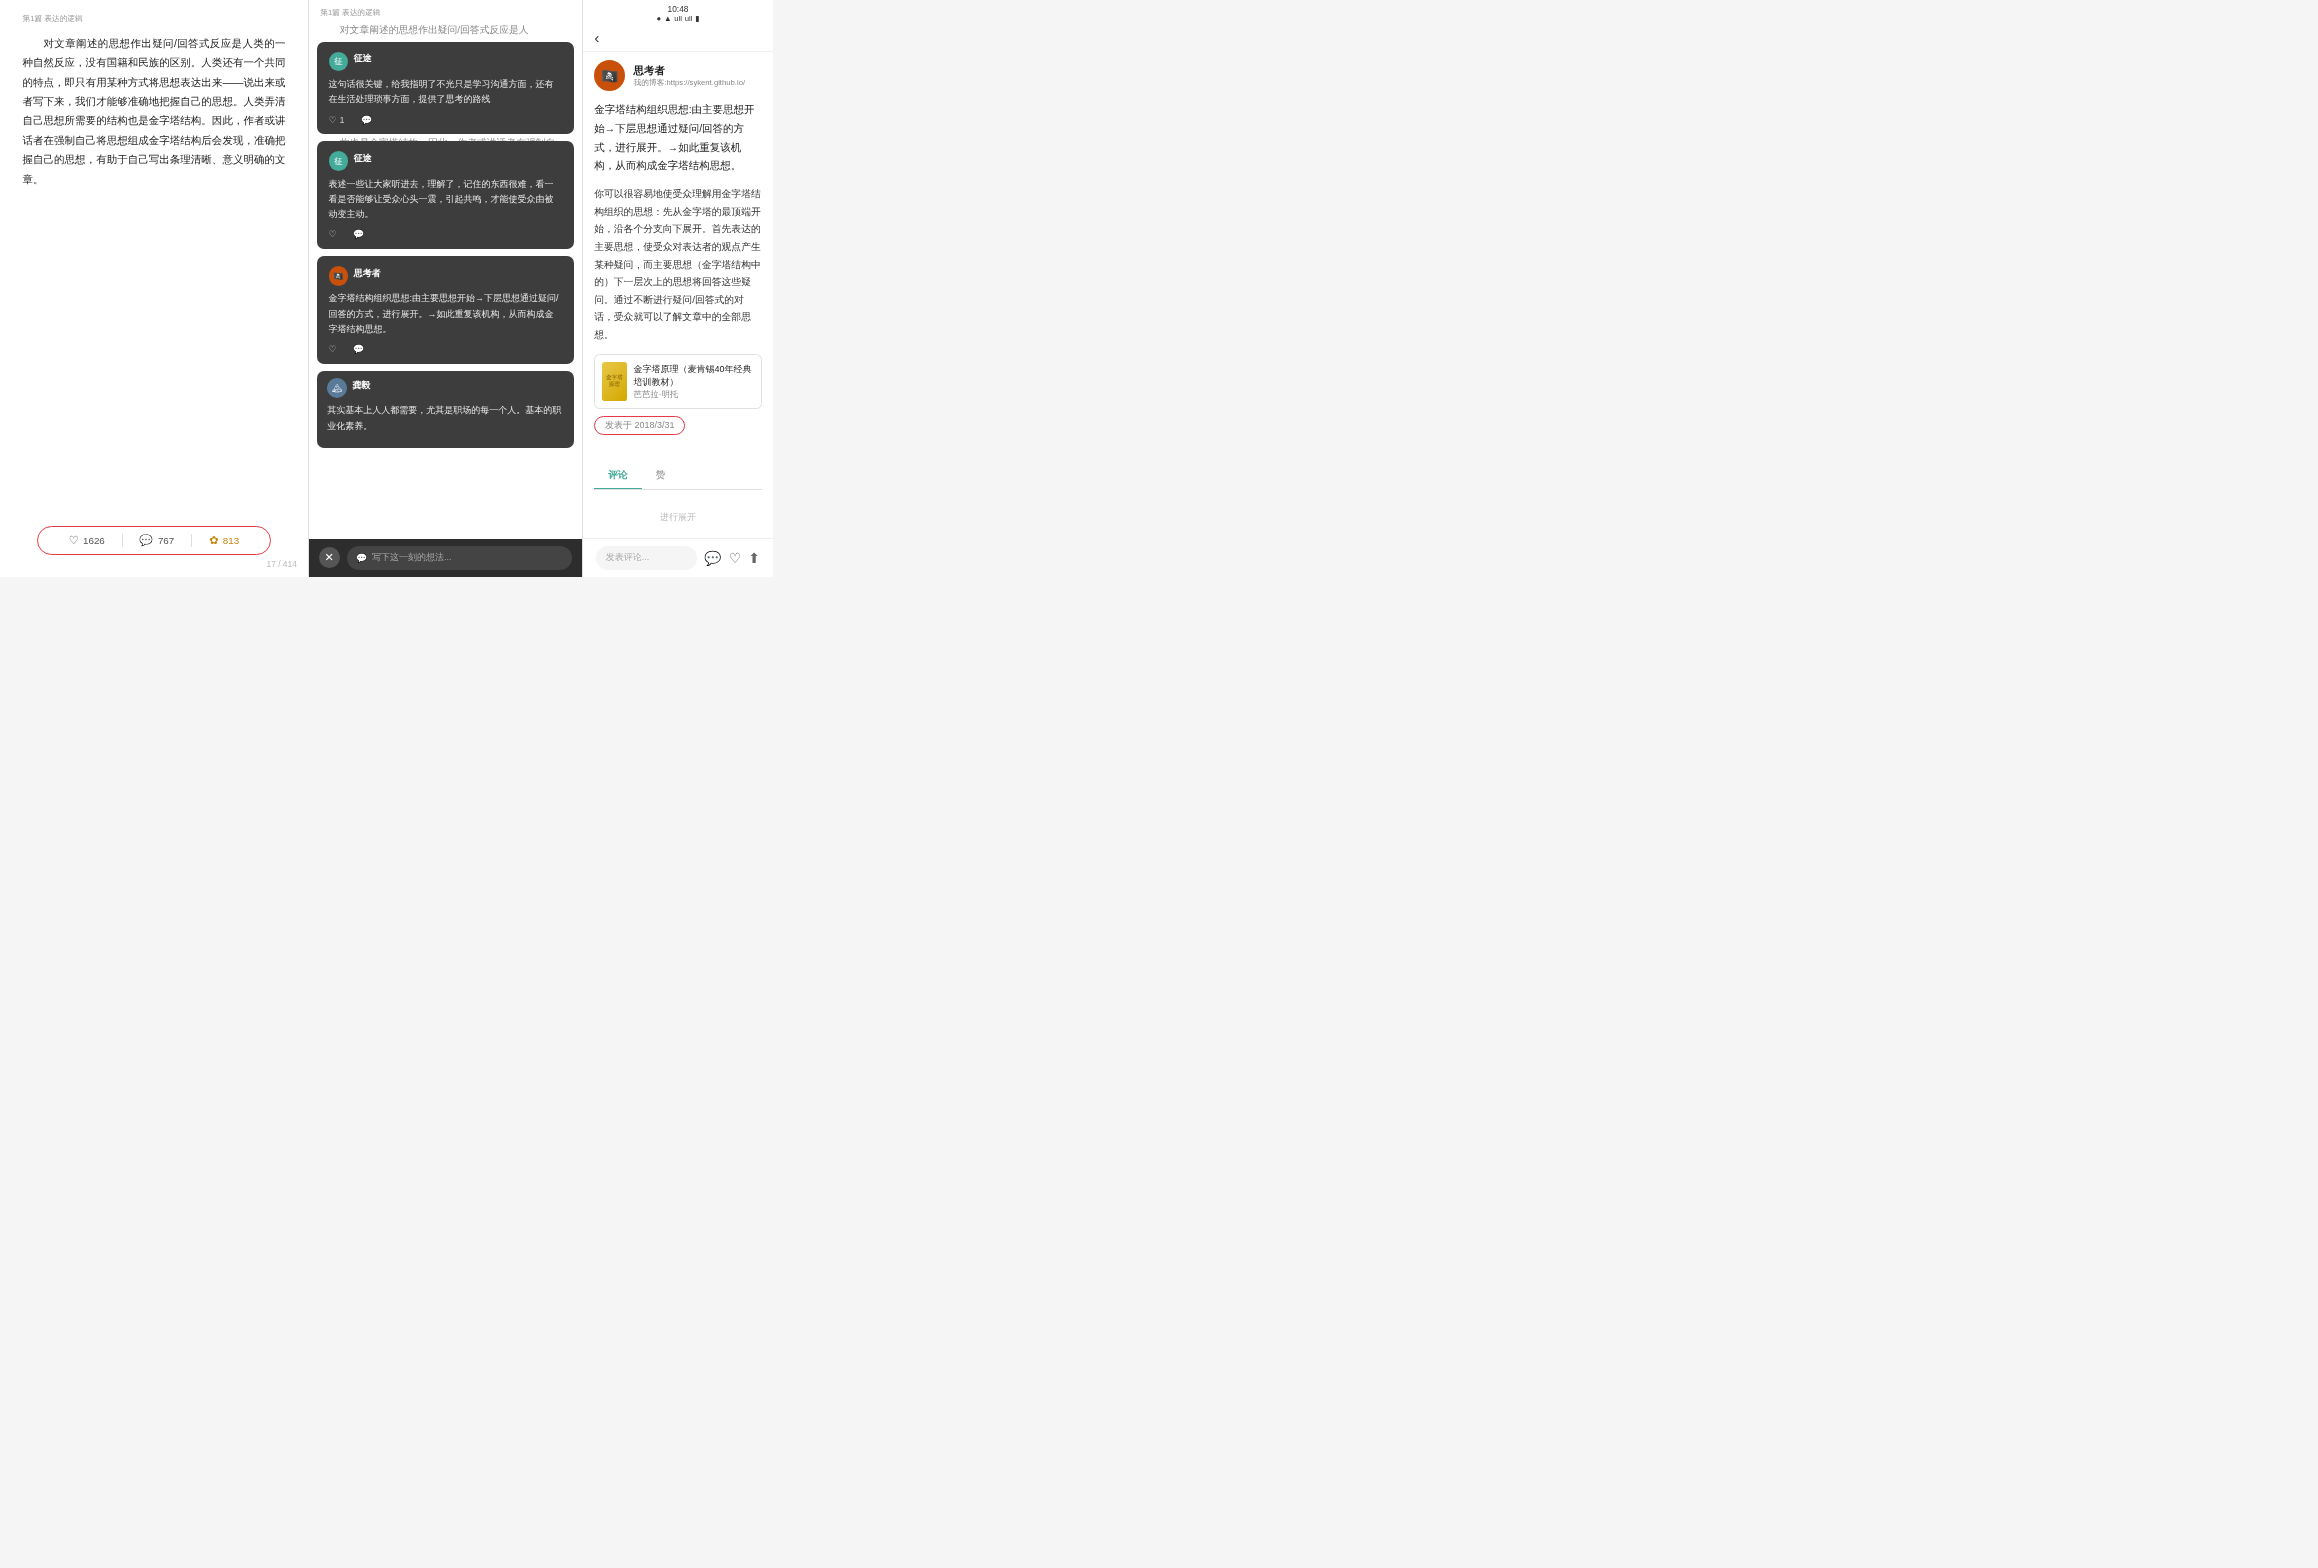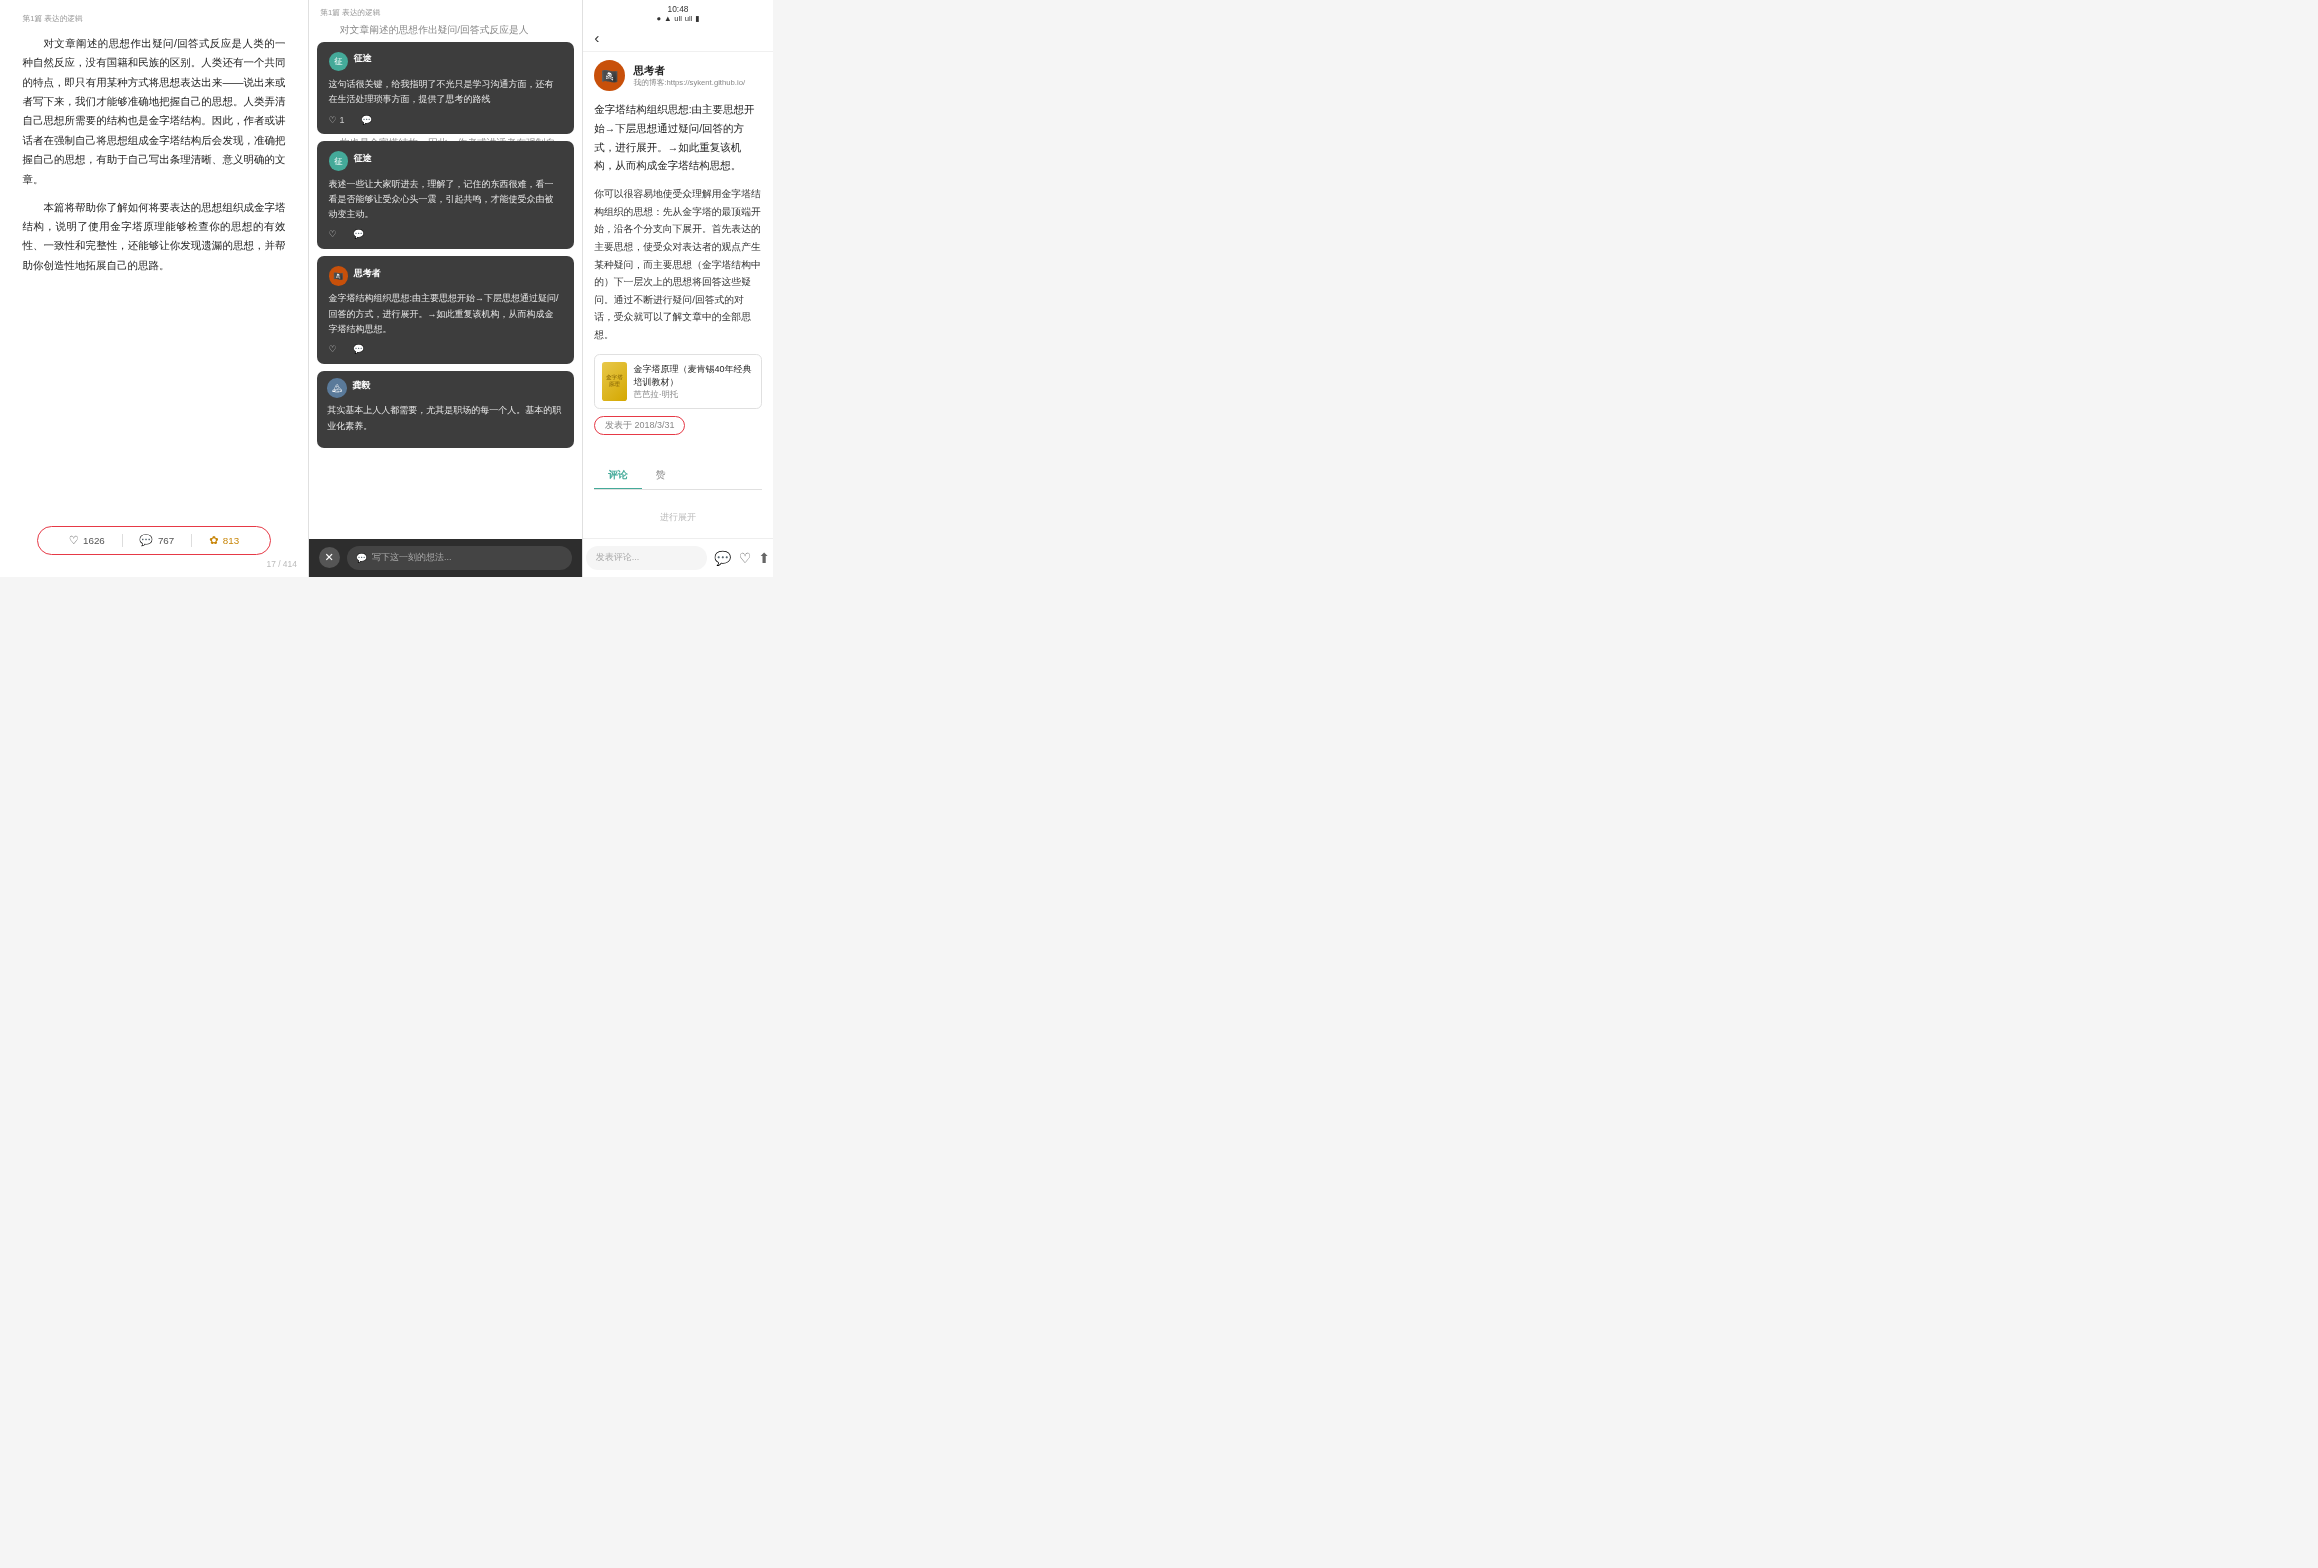--- a/index.html
+++ b/index.html
@@ -339,21 +339,21 @@
     .no-comment {
       font-size: 9px;
       color: #bbb;
       text-align: center;
       padding: 14px 0;
     }
     .right-bottom-bar {
       display: flex;
       align-items: center;
       gap: 7px;
-      padding: 7px 3px;
+      padding: 7px 13px;
       border-top: 0.7px solid #eee;
     }
     .comment-input {
       flex: 1;
       background: #f5f5f5;
       border-radius: 14px;
       padding: 5.6px 9.8px;
       font-size: 9px;
       color: #aaa;
     }
@@ -362,21 +362,20 @@
       color: #666;
     }
   </style>
 </head>
 <body>
 
 <div class="panel panel-left">
   <div class="breadcrumb">第1篇 表达的逻辑</div>
   <div class="content-text">
     <p>对文章阐述的思想作出疑问/回答式反应是人类的一种自然反应，没有国籍和民族的区别。人类还有一个共同的特点，即只有用某种方式将思想表达出来——说出来或者写下来，我们才能够准确地把握自己的思想。人类弄清自己思想所需要的结构也是金字塔结构。因此，作者或讲话者在强制自己将思想组成金字塔结构后会发现，准确把握自己的思想，有助于自己写出条理清晰、意义明确的文章。</p>
-    <p>本篇将帮助你了解如何将要表达的思想组织成金字塔结构，说明了使用金字塔原理能够检查你的思想的有效性、一致性和完整性，还能够让你发现遗漏的思想，并帮助你创造性地拓展自己的思路。</p>
   </div>
   <div class="bottom-bar">
     <div class="action-row">
 
       <div class="action-item">
         <span class="action-icon">♡</span>
         <span>1626</span>
       </div>
       <div class="action-item">
         <span class="action-icon">💬</span>

